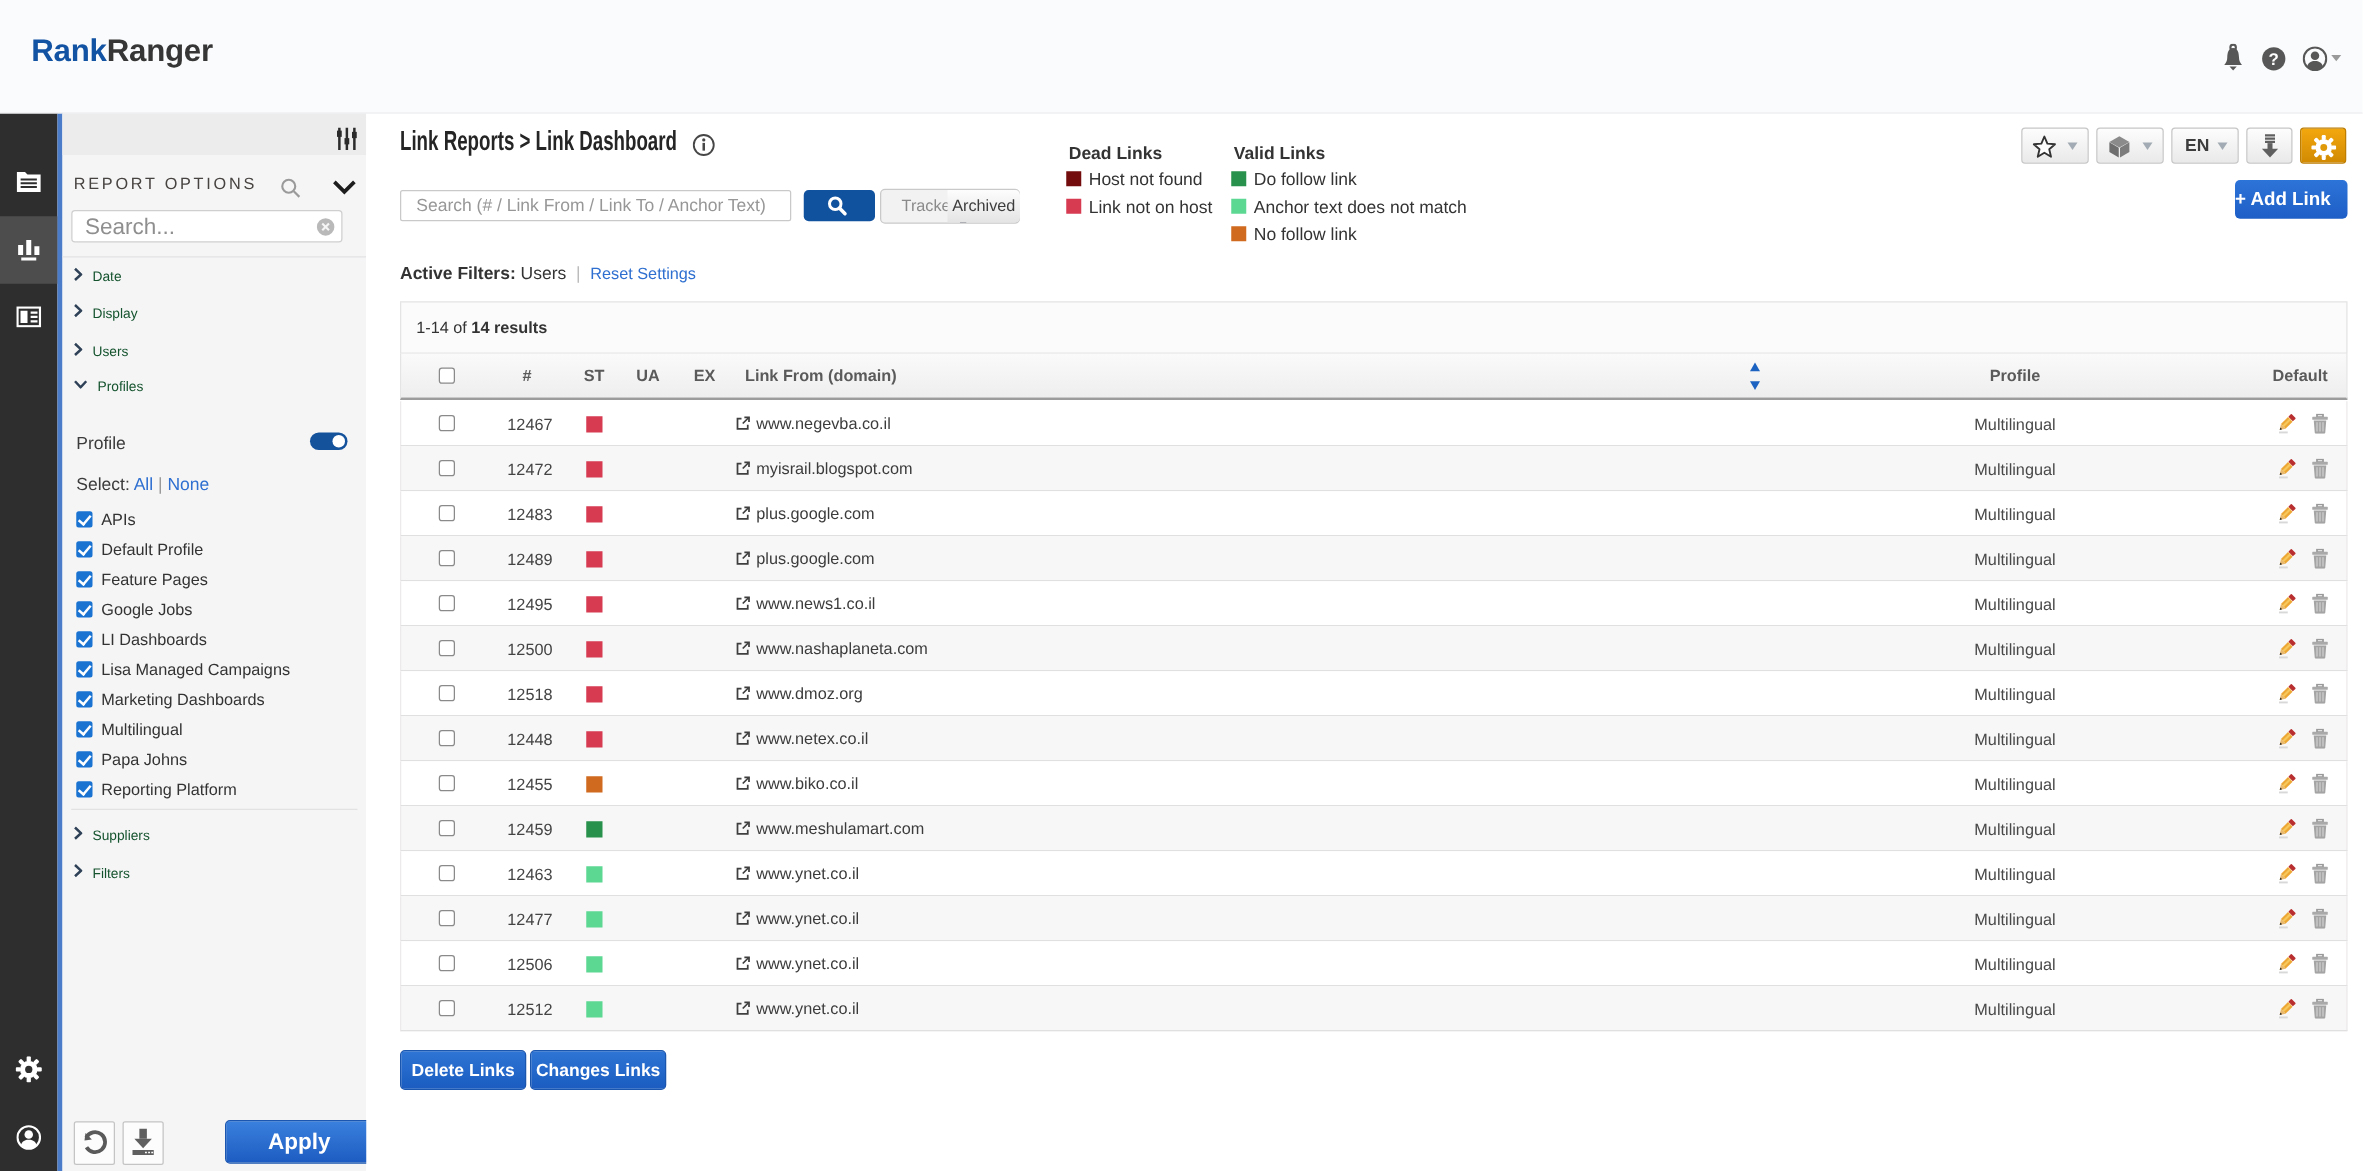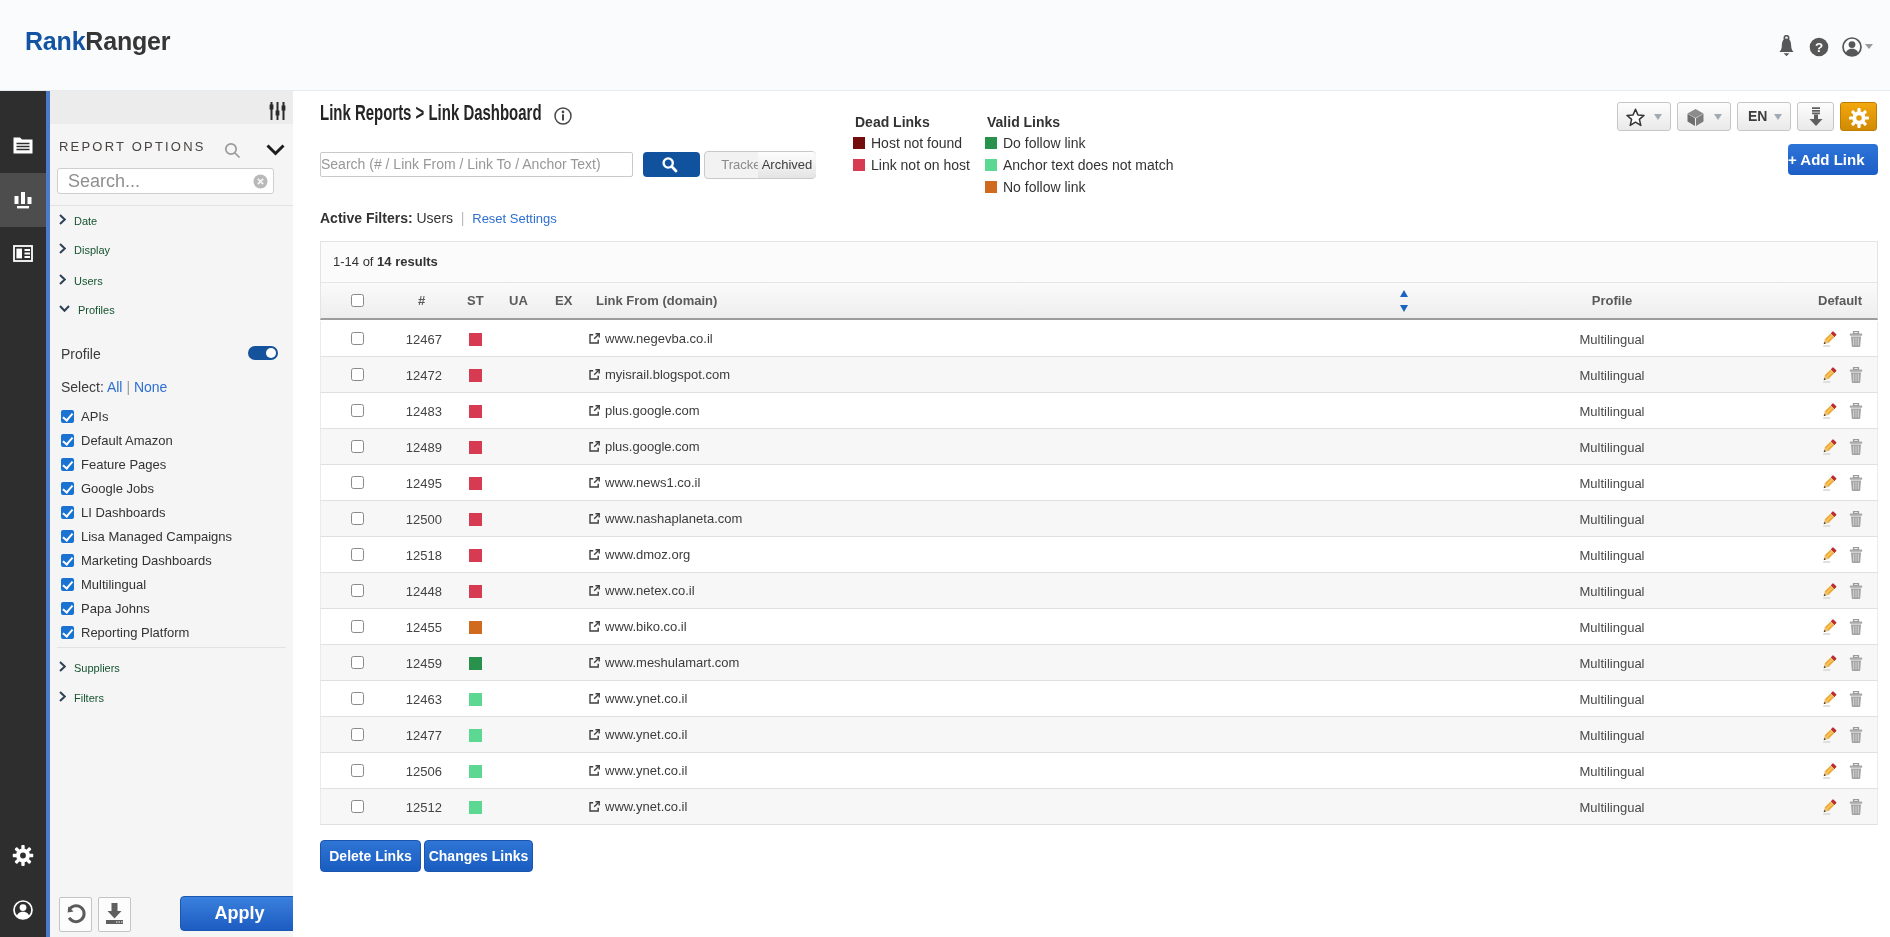--- a/index.html
+++ b/index.html
@@ -34,21 +34,21 @@
 .cbrow { position:absolute; left:11px; height:14px; }
 .cbc { display:inline-block; width:13px; height:13px; background:#1a73d1; border-radius:2px; position:relative; vertical-align:middle; }
 .cbc:after { content:''; position:absolute; left:4.2px; top:1.2px; width:3.5px; height:7.5px; border:solid #fff; border-width:0 2px 2px 0; transform:rotate(40deg); }
 .cbl { font-size:13px; color:#333; margin-left:7px; vertical-align:middle; }
 .squarebtn { position:absolute; width:33px; height:35px; background:#fcfcfc; border:1px solid #c4c4c4; border-radius:2px; }
 #applybtn { position:absolute; left:114px; top:805px; width:119px; height:35px; border-radius:4px; background:linear-gradient(#3a80dd,#1d5cc2); border:1px solid #1b57b0; color:#fff; font-size:18px; font-weight:bold; text-align:center; line-height:33px;margin-left:16px; }
 
 
 #main { position:absolute; left:293px; top:91px; width:1597px; height:846px; background:#fff; }
 #title { position:absolute; left:27px; top:9px; font-size:22px; font-weight:bold; color:#252525; transform:scaleX(0.68); transform-origin:0 0; white-space:nowrap; }
-#msearch { position:absolute; left:27px; top:61px; width:313px; height:25px; background:#fff; border:1px solid #c9c9c9; border-radius:2px; color:#979797; font-size:14px; line-height:23px; padding-left:0; }
+#msearch { position:absolute; left:27px; top:61px; width:313px; height:25px; background:#fff; border:1px solid #c9c9c9; border-radius:2px; color:#979797; font-size:14px; line-height:23px; padding-left:12px; }
 #msbtn { position:absolute; left:350px; top:61px; width:57px; height:25px; background:#11529e; border-radius:4px; }
 #seg { position:absolute; left:411px; top:60px; width:112px; height:28px; border:1px solid #c9c9c9; border-radius:4px; background:#f2f2f2; font-size:13px; }
 #seg .s1 { position:absolute; left:16px; top:0; width:52px; height:26px; line-height:26px; text-align:center; color:#8a8a8a; border-right:5px solid #0f172a; }
 #seg .s2 { position:absolute; left:53px; top:0; width:58px; height:26px; line-height:26px; text-align:center; color:#3d3d3d; background:linear-gradient(#fdfdfd,#e4e4e4); border-radius:0 4px 4px 0; }
 .legh { position:absolute; font-size:14px; font-weight:bold; color:#333; }
 .legrow { position:absolute; font-size:14px; color:#333; }
 .legsq { display:inline-block; width:12px; height:12px; margin-right:6px; vertical-align:-1px; }
 #actfil { position:absolute; left:27px; top:119px; font-size:14px; color:#333; }
 
 
@@ -172,21 +172,21 @@
         <path d="M1 1 L5.8 5.5 L1 10" fill="none" stroke="#2e4156" stroke-width="2"></path>
       </svg>Users</div>
   <div class="sect" style="top:213px"><svg class="sarr" style="vertical-align:2px" width="11" height="7" viewBox="0 0 11 7">
         <path d="M1 1 L5.5 5.8 L10 1" fill="none" stroke="#2e4156" stroke-width="2"></path>
       </svg>Profiles</div>
 
   <div class="plabel" style="top:255px">Profile</div>
   <div id="toggle"></div>
   <div class="plabel" style="top:288px">Select: <span class="blue">All</span> <span style="color:#999">|</span> <span class="blue">None</span></div>
 <div class="cbrow" style="top:316px"><span class="cbc"></span><span class="cbl">APIs</span></div>
-<div class="cbrow" style="top:340px"><span class="cbc"></span><span class="cbl">Default Amazon</span></div>
+<div class="cbrow" style="top:340px"><span class="cbc"></span><span class="cbl">Default Profile</span></div>
 <div class="cbrow" style="top:364px"><span class="cbc"></span><span class="cbl">Feature Pages</span></div>
 <div class="cbrow" style="top:388px"><span class="cbc"></span><span class="cbl">Google Jobs</span></div>
 <div class="cbrow" style="top:412px"><span class="cbc"></span><span class="cbl">LI Dashboards</span></div>
 <div class="cbrow" style="top:436px"><span class="cbc"></span><span class="cbl">Lisa Managed Campaigns</span></div>
 <div class="cbrow" style="top:460px"><span class="cbc"></span><span class="cbl">Marketing Dashboards</span></div>
 <div class="cbrow" style="top:484px"><span class="cbc"></span><span class="cbl">Multilingual</span></div>
 <div class="cbrow" style="top:508px"><span class="cbc"></span><span class="cbl">Papa Johns</span></div>
 <div class="cbrow" style="top:532px"><span class="cbc"></span><span class="cbl">Reporting Platform</span></div>
   <div id="lpdiv2"></div>
   <div class="sect" style="top:570px"><svg class="sarr" width="7" height="11" viewBox="0 0 7 11">

